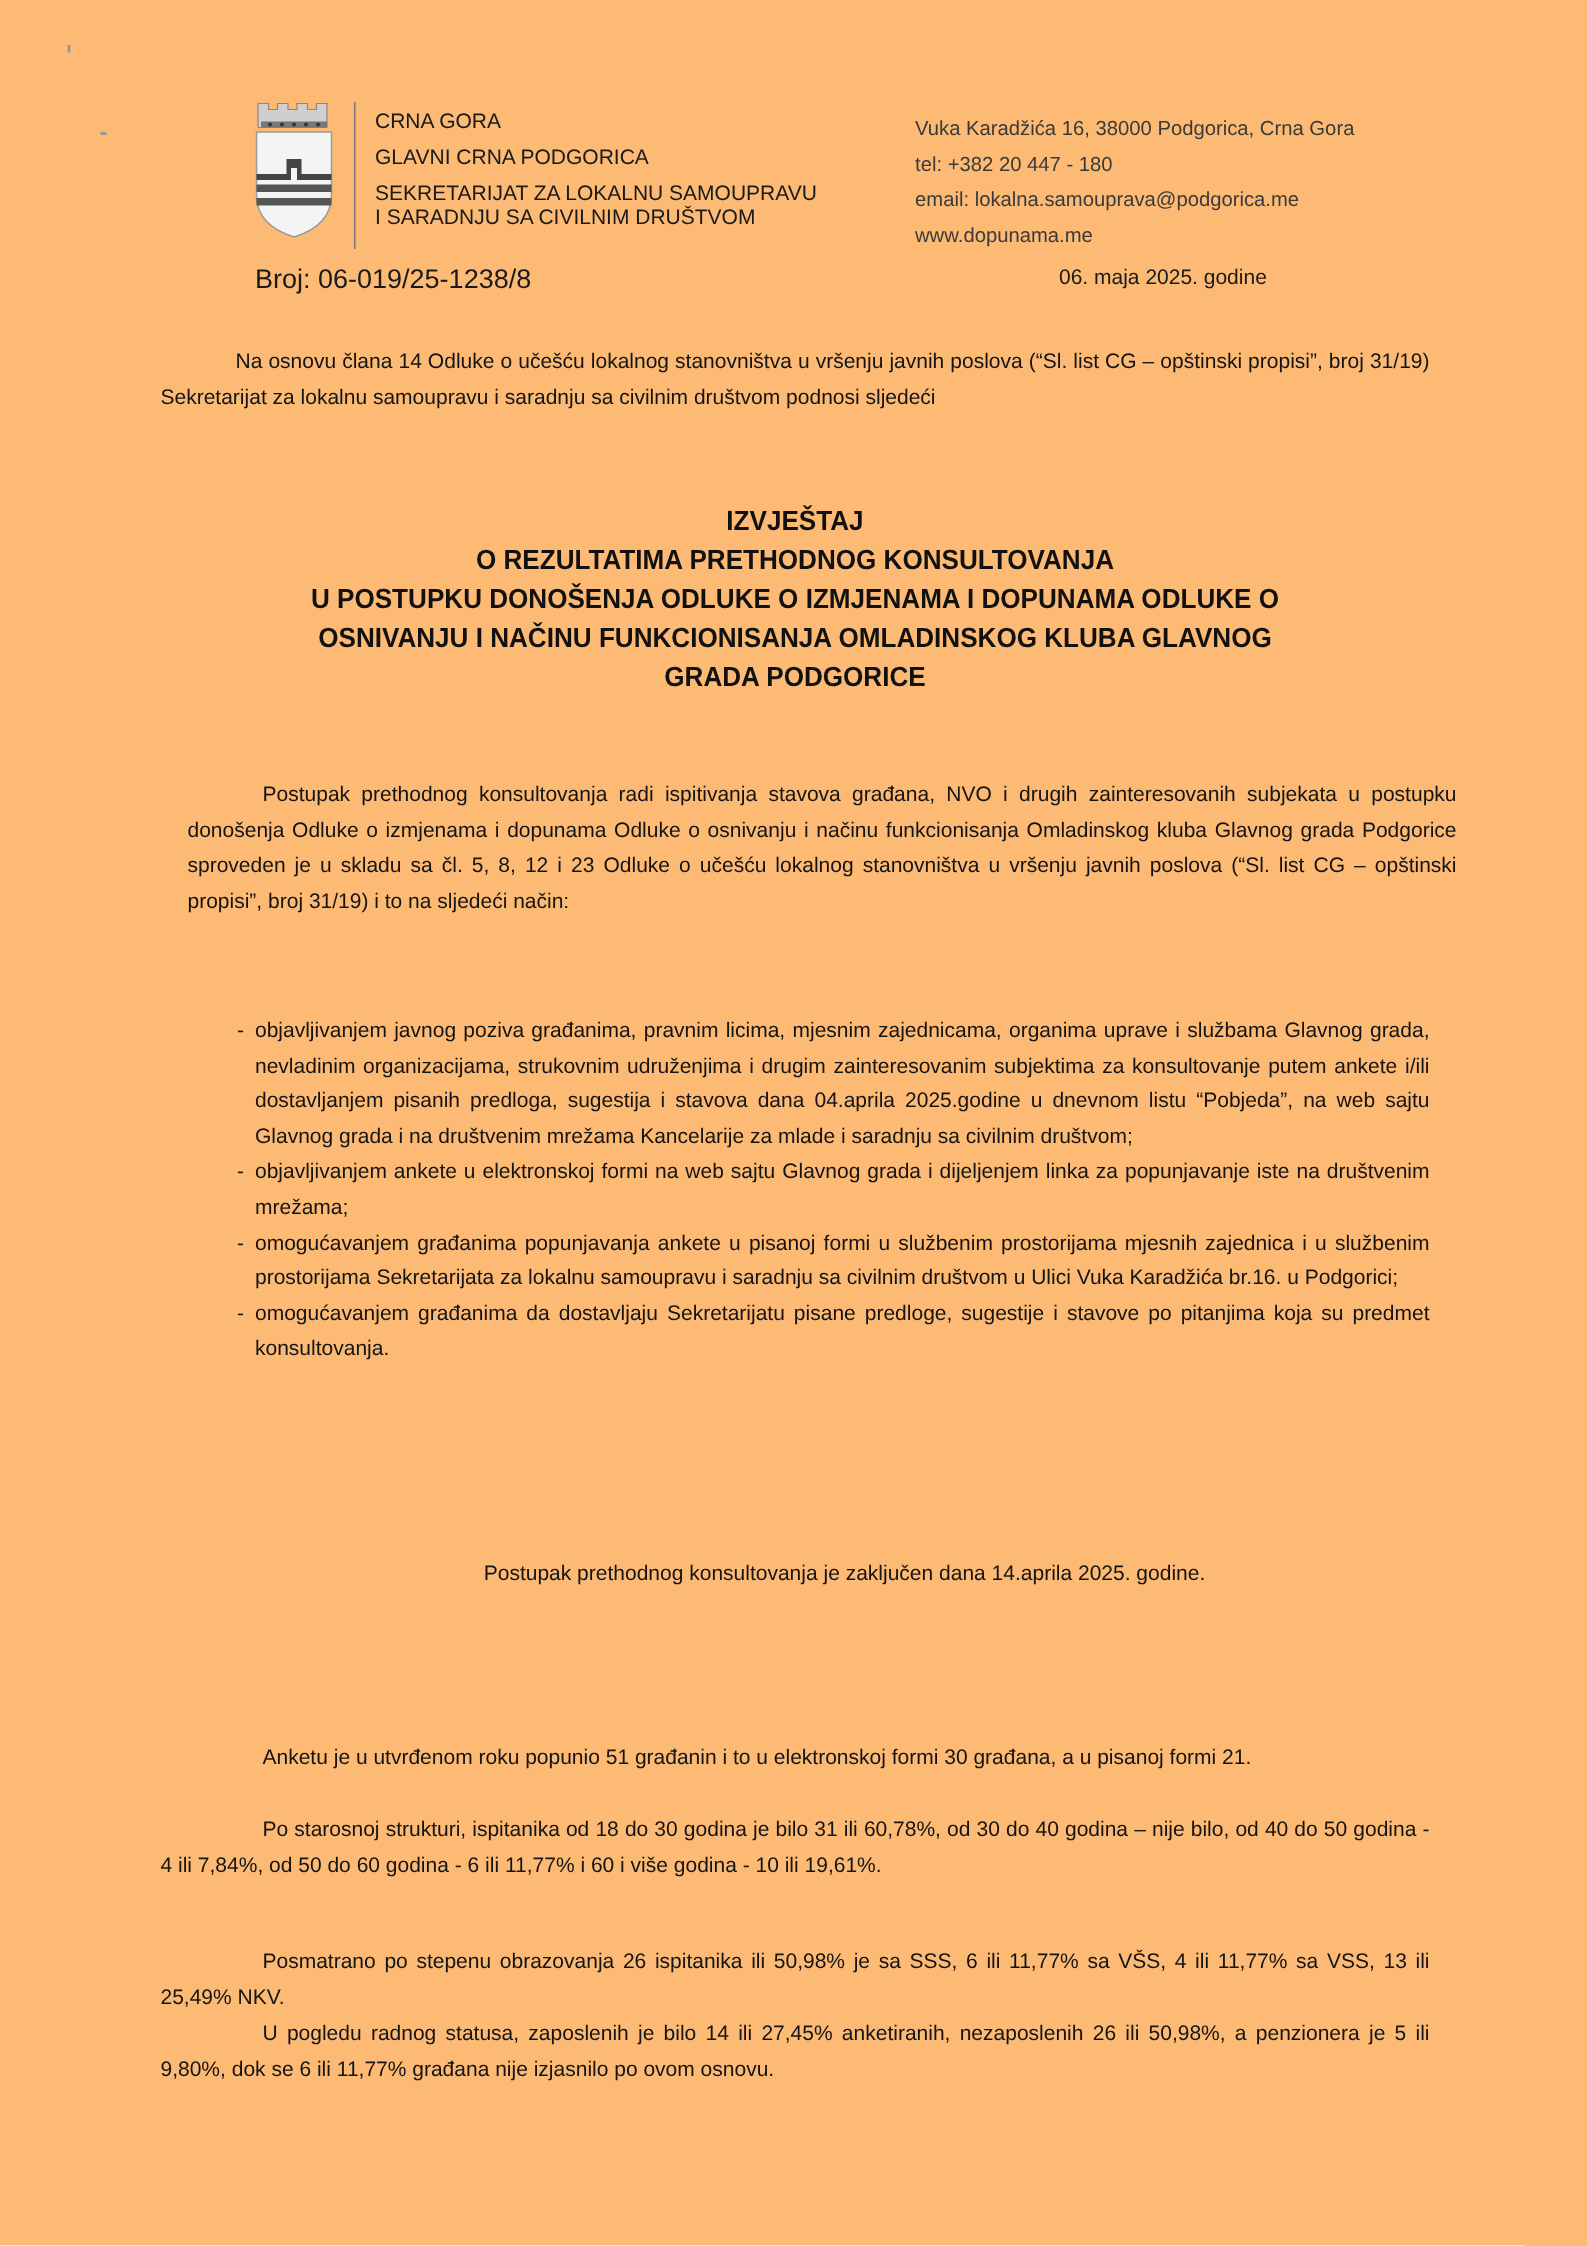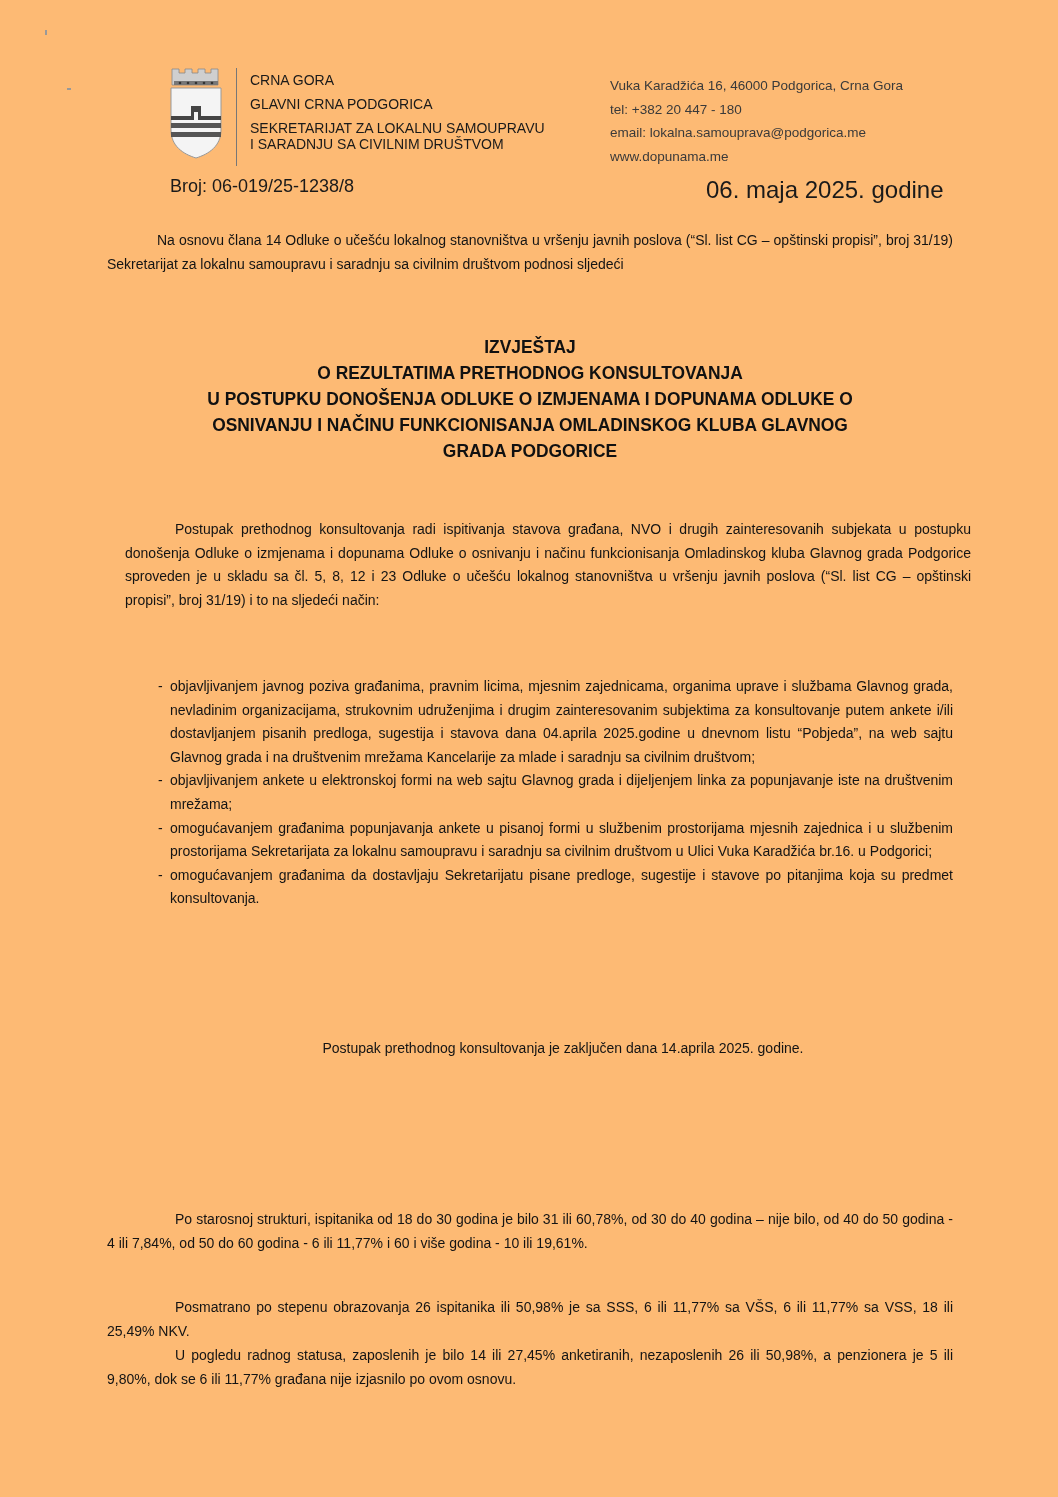--- a/index.html
+++ b/index.html
@@ -11,21 +11,21 @@
 
   .hdr-left { position: absolute; left: 250px; top: 72px; font-family: "Liberation Sans", sans-serif; font-size: 14px; color: #1a1a1a; line-height: 16px; }
   .hdr-left div { white-space: nowrap; }
   .hdr-left .l1 { margin-bottom: 8px; }
   .hdr-left .l2 { margin-bottom: 8px; }
 
   .hdr-right { position: absolute; left: 610px; top: 74px; font-family: "Liberation Sans", sans-serif; font-size: 13.5px; color: #3a3a3a; line-height: 23.5px; }
   .hdr-right div { white-space: nowrap; }
 
   .broj { position: absolute; left: 170px; top: 176px; font-family: "Liberation Sans", sans-serif; font-size: 18px; color: #1a1a1a; }
-  .datum { position: absolute; left: 706px; top: 176px; font-family: "Liberation Sans", sans-serif; font-size: 24px; color: #1a1a1a; }
+  .datum { position: absolute; left: 706px; top: 176px; font-family: "Liberation Sans", sans-serif; font-size: 14px; color: #1a1a1a; }
 
   .txt { font-family: "Liberation Sans", sans-serif; font-size: 14px; line-height: 23.6px; color: #141414; text-align: justify; }
   .p-intro { position: absolute; left: 107px; top: 229px; width: 846px; text-indent: 50px; }
 
   .title { position: absolute; left: 100px; top: 334px; width: 860px; text-align: center; font-family: "Liberation Sans", sans-serif; font-weight: bold; font-size: 18.5px; line-height: 26px; color: #111; transform: scaleX(0.94); transform-origin: center top; }
 
   .p-main { position: absolute; left: 125px; top: 518px; width: 846px; text-indent: 50px; }
 
   .bullets { position: absolute; left: 158px; top: 675px; width: 795px; }
   .bullet { position: relative; padding-left: 12px; }
@@ -68,21 +68,21 @@
   <div class="vline"></div>
 
   <div class="hdr-left">
     <div class="l1">CRNA GORA</div>
     <div class="l2">GLAVNI CRNA PODGORICA</div>
     <div>SEKRETARIJAT ZA LOKALNU SAMOUPRAVU</div>
     <div>I SARADNJU SA CIVILNIM DRUŠTVOM</div>
   </div>
 
   <div class="hdr-right">
-    <div>Vuka Karadžića 16, 46000 Podgorica, Crna Gora</div>
+    <div>Vuka Karadžića 16, 38000 Podgorica, Crna Gora</div>
     <div>tel: +382 20 447 - 180</div>
     <div>email: lokalna.samouprava@podgorica.me</div>
     <div>www.dopunama.me</div>
   </div>
 
   <div class="broj">Broj: 06-019/25-1238/8</div>
   <div class="datum">06. maja  2025. godine</div>
 
   <p class="txt p-intro" style="margin:0">Na osnovu člana 14 Odluke o učešću lokalnog stanovništva u vršenju javnih poslova (“Sl. list CG – opštinski propisi”, broj 31/19) Sekretarijat za lokalnu samoupravu i saradnju sa civilnim društvom podnosi sljedeći</p>
 
@@ -109,17 +109,18 @@
       <span class="dash">-</span>
       <span>omogućavanjem građanima popunjavanja ankete u pisanoj formi u službenim prostorijama mjesnih zajednica i u službenim prostorijama Sekretarijata za lokalnu samoupravu i saradnju sa civilnim društvom u Ulici Vuka Karadžića br.16. u Podgorici;</span>
     </div>
     <div class="bullet">
       <span class="dash">-</span>
       <span>omogućavanjem građanima da dostavljaju Sekretarijatu pisane predloge, sugestije i stavove po pitanjima koja su predmet konsultovanja.</span>
     </div>
   </div>
 
   <p class="txt p-zak" style="margin:0">Postupak prethodnog konsultovanja je zaključen dana 14.aprila 2025. godine.</p>
+  <p class="txt p-anketa" style="margin:0">Anketu je u utvrđenom roku popunio 51 građanin i to u elektronskoj formi 30 građana, a u pisanoj formi 21.</p>
   <p class="txt p-star" style="margin:0">Po starosnoj strukturi, ispitanika od 18 do 30 godina je bilo 31 ili 60,78%, od 30 do 40 godina – nije bilo, od 40 do 50 godina - 4 ili 7,84%, od 50 do 60 godina - 6 ili 11,77% i 60 i više godina - 10 ili 19,61%.</p>
-  <p class="txt p-obr" style="margin:0">Posmatrano po stepenu obrazovanja 26 ispitanika ili 50,98% je sa SSS, 6 ili 11,77% sa VŠS, 6 ili 11,77% sa VSS, 18 ili 25,49% NKV.</p>
+  <p class="txt p-obr" style="margin:0">Posmatrano po stepenu obrazovanja 26 ispitanika ili 50,98% je sa SSS, 6 ili 11,77% sa VŠS, 4 ili 11,77% sa VSS, 13 ili 25,49% NKV.</p>
   <p class="txt p-rad" style="margin:0">U pogledu radnog statusa, zaposlenih je bilo 14 ili 27,45% anketiranih, nezaposlenih 26 ili 50,98%,  a penzionera je 5 ili 9,80%, dok se 6 ili 11,77% građana nije izjasnilo po ovom osnovu.</p>
 
 </div>
 
 </body></html>

